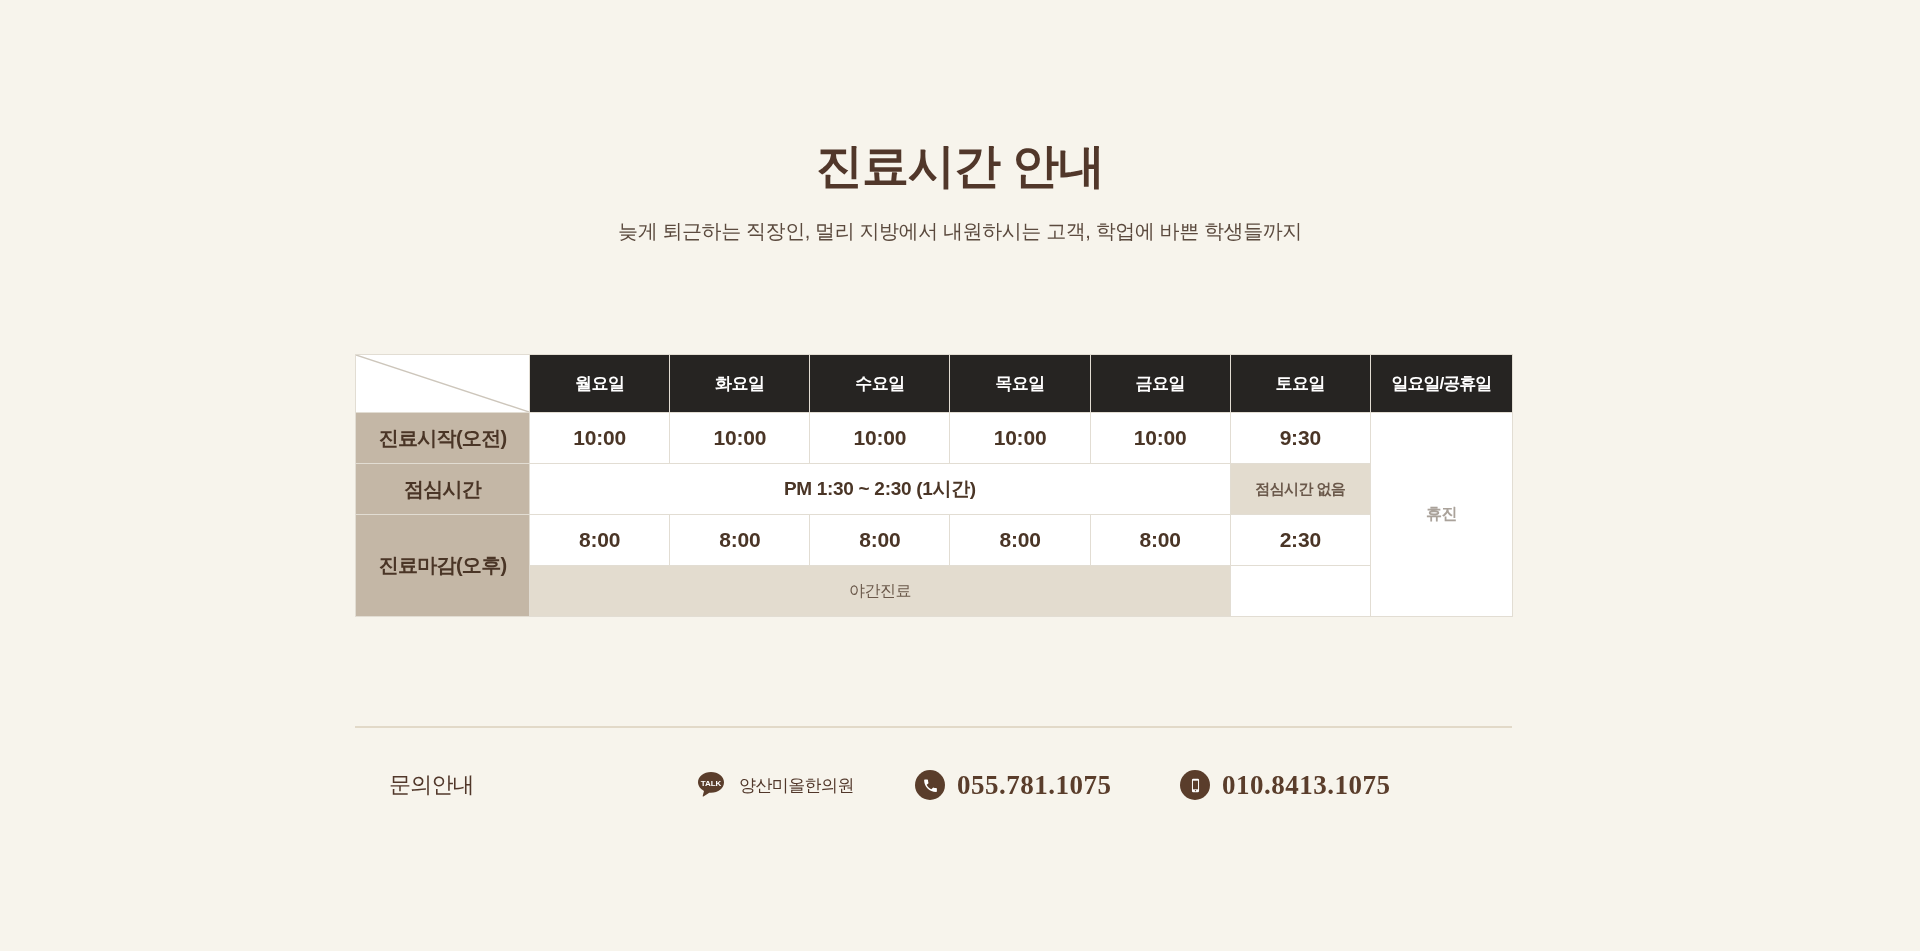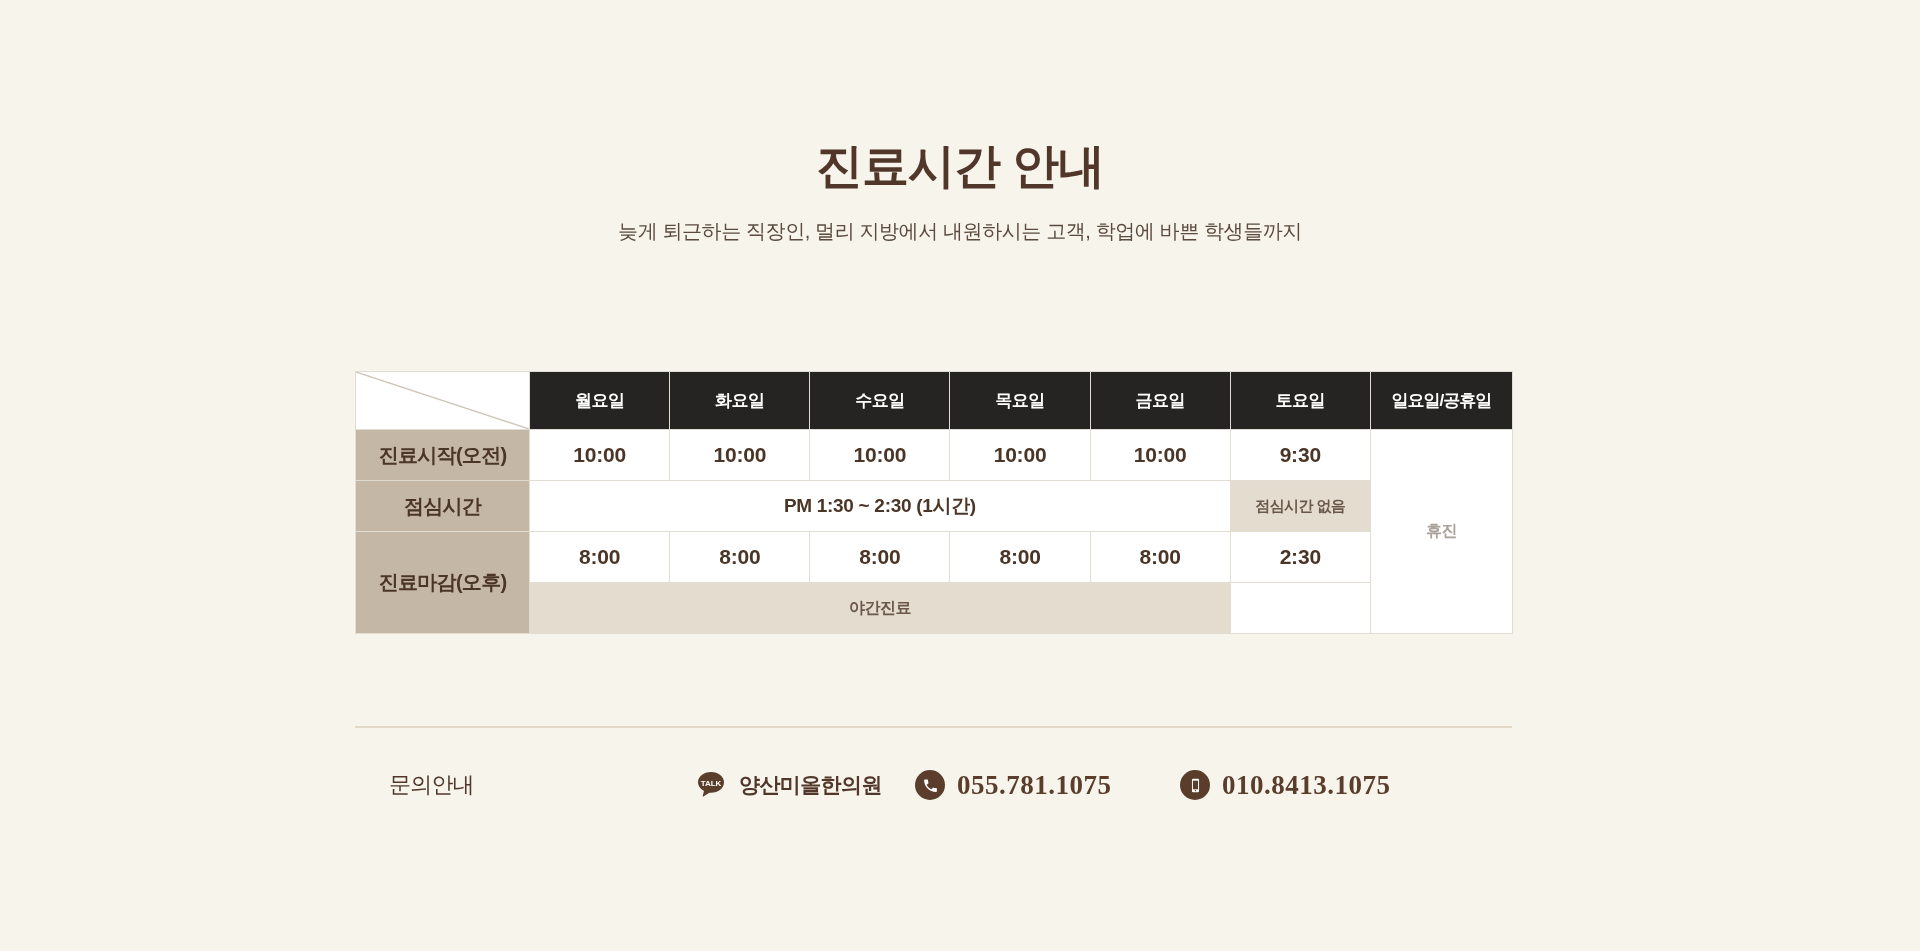--- a/index.html
+++ b/index.html
@@ -45,21 +45,20 @@
     letter-spacing: -0.4px;
   }
   .subtitle-line { display: block; }
 
   
   .table-wrap {
     position: absolute;
     left: 355px;
     top: 354px;
     width: 1158px;
-    margin-top: 17px;
   }
   table.schedule {
     width: 100%;
     border-collapse: collapse;
     table-layout: fixed;
     background: #ffffff;
   }
   table.schedule td,
   table.schedule th {
     border: 1px solid #e2ddd3;
@@ -127,21 +126,21 @@
     background: #e3dccf;
     color: #6a584a;
     font-size: 15px;
     font-weight: 700;
     letter-spacing: -0.6px;
   }
   td.night {
     background: #e3dccf;
     color: #6a584a;
     font-size: 16px;
-    font-weight: 700;
+    font-weight: 400;
     height: 51px;
     letter-spacing: -0.5px;
   }
   td.closed {
     background: #ffffff;
     color: #aaa29a;
     font-size: 16px;
     font-weight: 600;
     letter-spacing: -0.5px;
   }
@@ -191,22 +190,22 @@
     justify-content: center;
     flex: none;
   }
   .kakao-icon {
     width: 32px;
     height: 32px;
     flex: none;
     display: block;
   }
   .kakao-label {
-    font-size: 21px;
-    font-weight: 700;
+    font-size: 17px;
+    font-weight: 400;
     color: #51372a;
     letter-spacing: -0.6px;
   }
   .phone-number {
     font-family: "Liberation Serif", "DejaVu Serif", serif;
     font-size: 27px;
     font-weight: 700;
     color: #5a3d2b;
     letter-spacing: 0.5px;
   }

